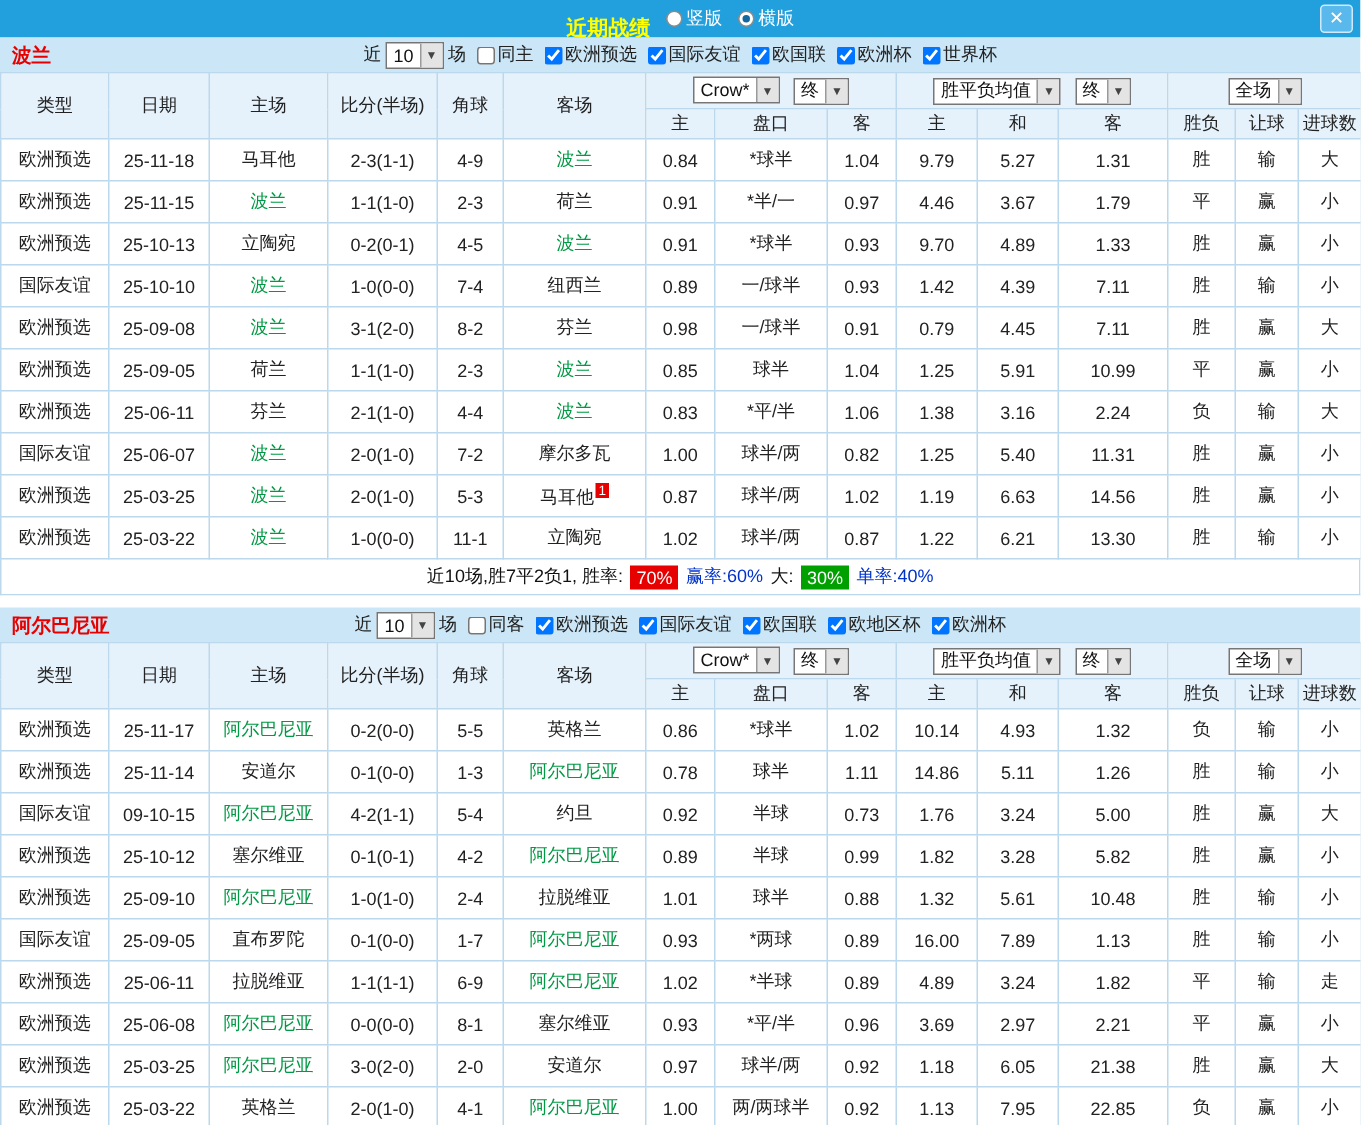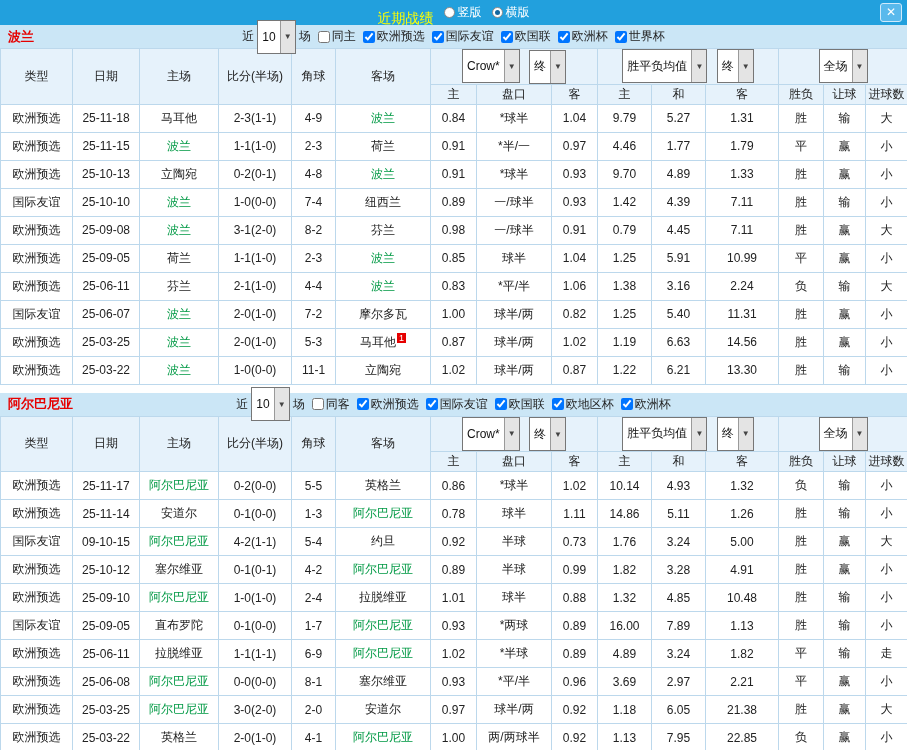--- a/index.html
+++ b/index.html
@@ -1,35 +1,35 @@
 <!DOCTYPE html>
 <html style="--titlebar-bg: #22a0dd; --title-text: #ffff00; --filter-bg: #cbe6f6; --header-bg: #e6f2fb; --grid-border: #bcd8ec; --qual-bg: #970042; --friendly-bg: #3c5ab8; --focus-team: #009944; --odds: #23408f; --red: #e60000; --green: #009944; --blue: #0033cc; --win-rate-bg: #e60000; --big-rate-bg: #00a000;"><head>
 <meta charset="utf-8">
 <style>
   * { box-sizing: border-box; margin:0; padding:0; }
   html,body { width:907px; height:750px; overflow:hidden; background:#fff;
     font-family:"Liberation Sans","DejaVu Sans",sans-serif; }
 
   .titlebar { position:relative; height:25px; background:var(--titlebar-bg,#22a0dd);
     display:flex; align-items:center; justify-content:center; gap:10px; }
-  .title { color:var(--title-text,#ffff00); font-weight:normal; font-size:14px;margin-top:12px; }
+  .title { color:var(--title-text,#ffff00); font-weight:bold; font-size:14px;margin-top:12px; }
   .radio-opt { display:inline-flex; align-items:center; gap:3px; color:#fff; font-size:12px; cursor:pointer; }
   .radio { width:11px; height:11px; background:#fff; border:1px solid #8a8a8a; border-radius:50%; position:relative; display:inline-block; }
   .radio.checked::after { content:""; position:absolute; left:2px; top:2px; right:2px; bottom:2px;
     background:#14679f; border-radius:50%; }
   .close-btn { position:absolute; right:5px; top:3px; width:22px; height:19px; background:#59b9ec;
     border:1px solid #cfeafc; border-radius:3px; color:#fff; font-weight:bold; font-size:12px;
     line-height:16px; text-align:center; cursor:pointer; }
 
   .filter-row { position:relative; height:23px; background:var(--filter-bg,#cbe6f6);
     display:flex; align-items:center; justify-content:center; font-size:12px; color:#222; }
   .team-name { position:absolute; left:8px; color:var(--red,#e60000); font-weight:bold; font-size:13px; }
   .filter-controls { display:flex; align-items:center; }
 
-  .select { display:inline-flex; align-items:center; height:34px; background:#fff;
+  .select { display:inline-flex; align-items:center; height:18px; background:#fff;
     border:1px solid #767676; font-size:12px; padding-left:4px; margin:0 3px; cursor:pointer; color:#111; }
   .select .arrow { margin-left:4px; width:15px; align-self:stretch; background:#e4e4e4;
     border-left:1px solid #9a9a9a; color:#444; font-size:8px; display:flex; align-items:center; justify-content:center; }
 
   .cbs { display:inline-flex; align-items:flex-end; }
   .cbs label { display:inline-flex; align-items:center; cursor:pointer; }
   .cbs input { width:12px; height:12px; margin:0 2px 0 7px; }
 
   table.grid { width:907px; border-collapse:collapse; table-layout:fixed; font-size:12px; }
   .grid th, .grid td { border:1px solid var(--grid-border,#bcd8ec); text-align:center;
@@ -199,32 +199,32 @@
           <td class="comp comp-qual">欧洲预选</td>
           <td class="date">25-11-15</td>
           <td><span class="team-focus">波兰</span></td>
           <td class="score">1-1(1-0)</td>
           <td>2-3</td>
           <td><span>荷兰</span></td>
           <td class="odds">0.91</td>
           <td class="odds">*半/一</td>
           <td class="odds">0.97</td>
           <td class="odds">4.46</td>
-          <td class="odds">1.77</td>
+          <td class="odds">3.67</td>
           <td class="odds">1.79</td>
           <td class="c-blue">平</td>
           <td class="c-red">赢</td>
           <td class="c-red">小</td>
         </tr>
         <tr>
           <td class="comp comp-qual">欧洲预选</td>
           <td class="date">25-10-13</td>
           <td><span>立陶宛</span></td>
           <td class="score">0-2(0-1)</td>
-          <td>4-8</td>
+          <td>4-5</td>
           <td><span class="team-focus">波兰</span></td>
           <td class="odds">0.91</td>
           <td class="odds">*球半</td>
           <td class="odds">0.93</td>
           <td class="odds">9.70</td>
           <td class="odds">4.89</td>
           <td class="odds">1.33</td>
           <td class="c-red">胜</td>
           <td class="c-red">赢</td>
           <td class="c-red">小</td>
@@ -344,20 +344,28 @@
           <td class="odds">1.22</td>
           <td class="odds">6.21</td>
           <td class="odds">13.30</td>
           <td class="c-red">胜</td>
           <td class="c-green">输</td>
           <td class="c-red">小</td>
         </tr>
       </tbody>
   </table>
 
+  <div class="summary">
+    <span>近10场,胜7平2负1, 胜率:</span>
+    <span class="badge-red">70%</span>
+    <span class="blue-text">赢率:60%</span>
+    <span>大:</span>
+    <span class="badge-green">30%</span>
+    <span class="blue-text">单率:40%</span>
+  </div>
 </div>
 
 <div class="section-gap"></div>
 
 <div class="section">
   <div class="filter-row">
     <span class="team-name">阿尔巴尼亚</span>
     <div class="filter-controls">
       <span>近</span>
       <span class="select">
@@ -516,37 +524,37 @@
           <td class="date">25-10-12</td>
           <td><span>塞尔维亚</span></td>
           <td class="score">0-1(0-1)</td>
           <td>4-2</td>
           <td><span class="team-focus">阿尔巴尼亚</span></td>
           <td class="odds">0.89</td>
           <td class="odds">半球</td>
           <td class="odds">0.99</td>
           <td class="odds">1.82</td>
           <td class="odds">3.28</td>
-          <td class="odds">4.91</td>
+          <td class="odds">5.82</td>
           <td class="c-red">胜</td>
           <td class="c-red">赢</td>
           <td class="c-red">小</td>
         </tr>
         <tr>
           <td class="comp comp-qual">欧洲预选</td>
           <td class="date">25-09-10</td>
           <td><span class="team-focus">阿尔巴尼亚</span></td>
           <td class="score">1-0(1-0)</td>
           <td>2-4</td>
           <td><span>拉脱维亚</span></td>
           <td class="odds">1.01</td>
           <td class="odds">球半</td>
           <td class="odds">0.88</td>
           <td class="odds">1.32</td>
-          <td class="odds">4.85</td>
+          <td class="odds">5.61</td>
           <td class="odds">10.48</td>
           <td class="c-red">胜</td>
           <td class="c-green">输</td>
           <td class="c-red">小</td>
         </tr>
         <tr>
           <td class="comp comp-friendly">国际友谊</td>
           <td class="date">25-09-05</td>
           <td><span>直布罗陀</span></td>
           <td class="score">0-1(0-0)</td>

